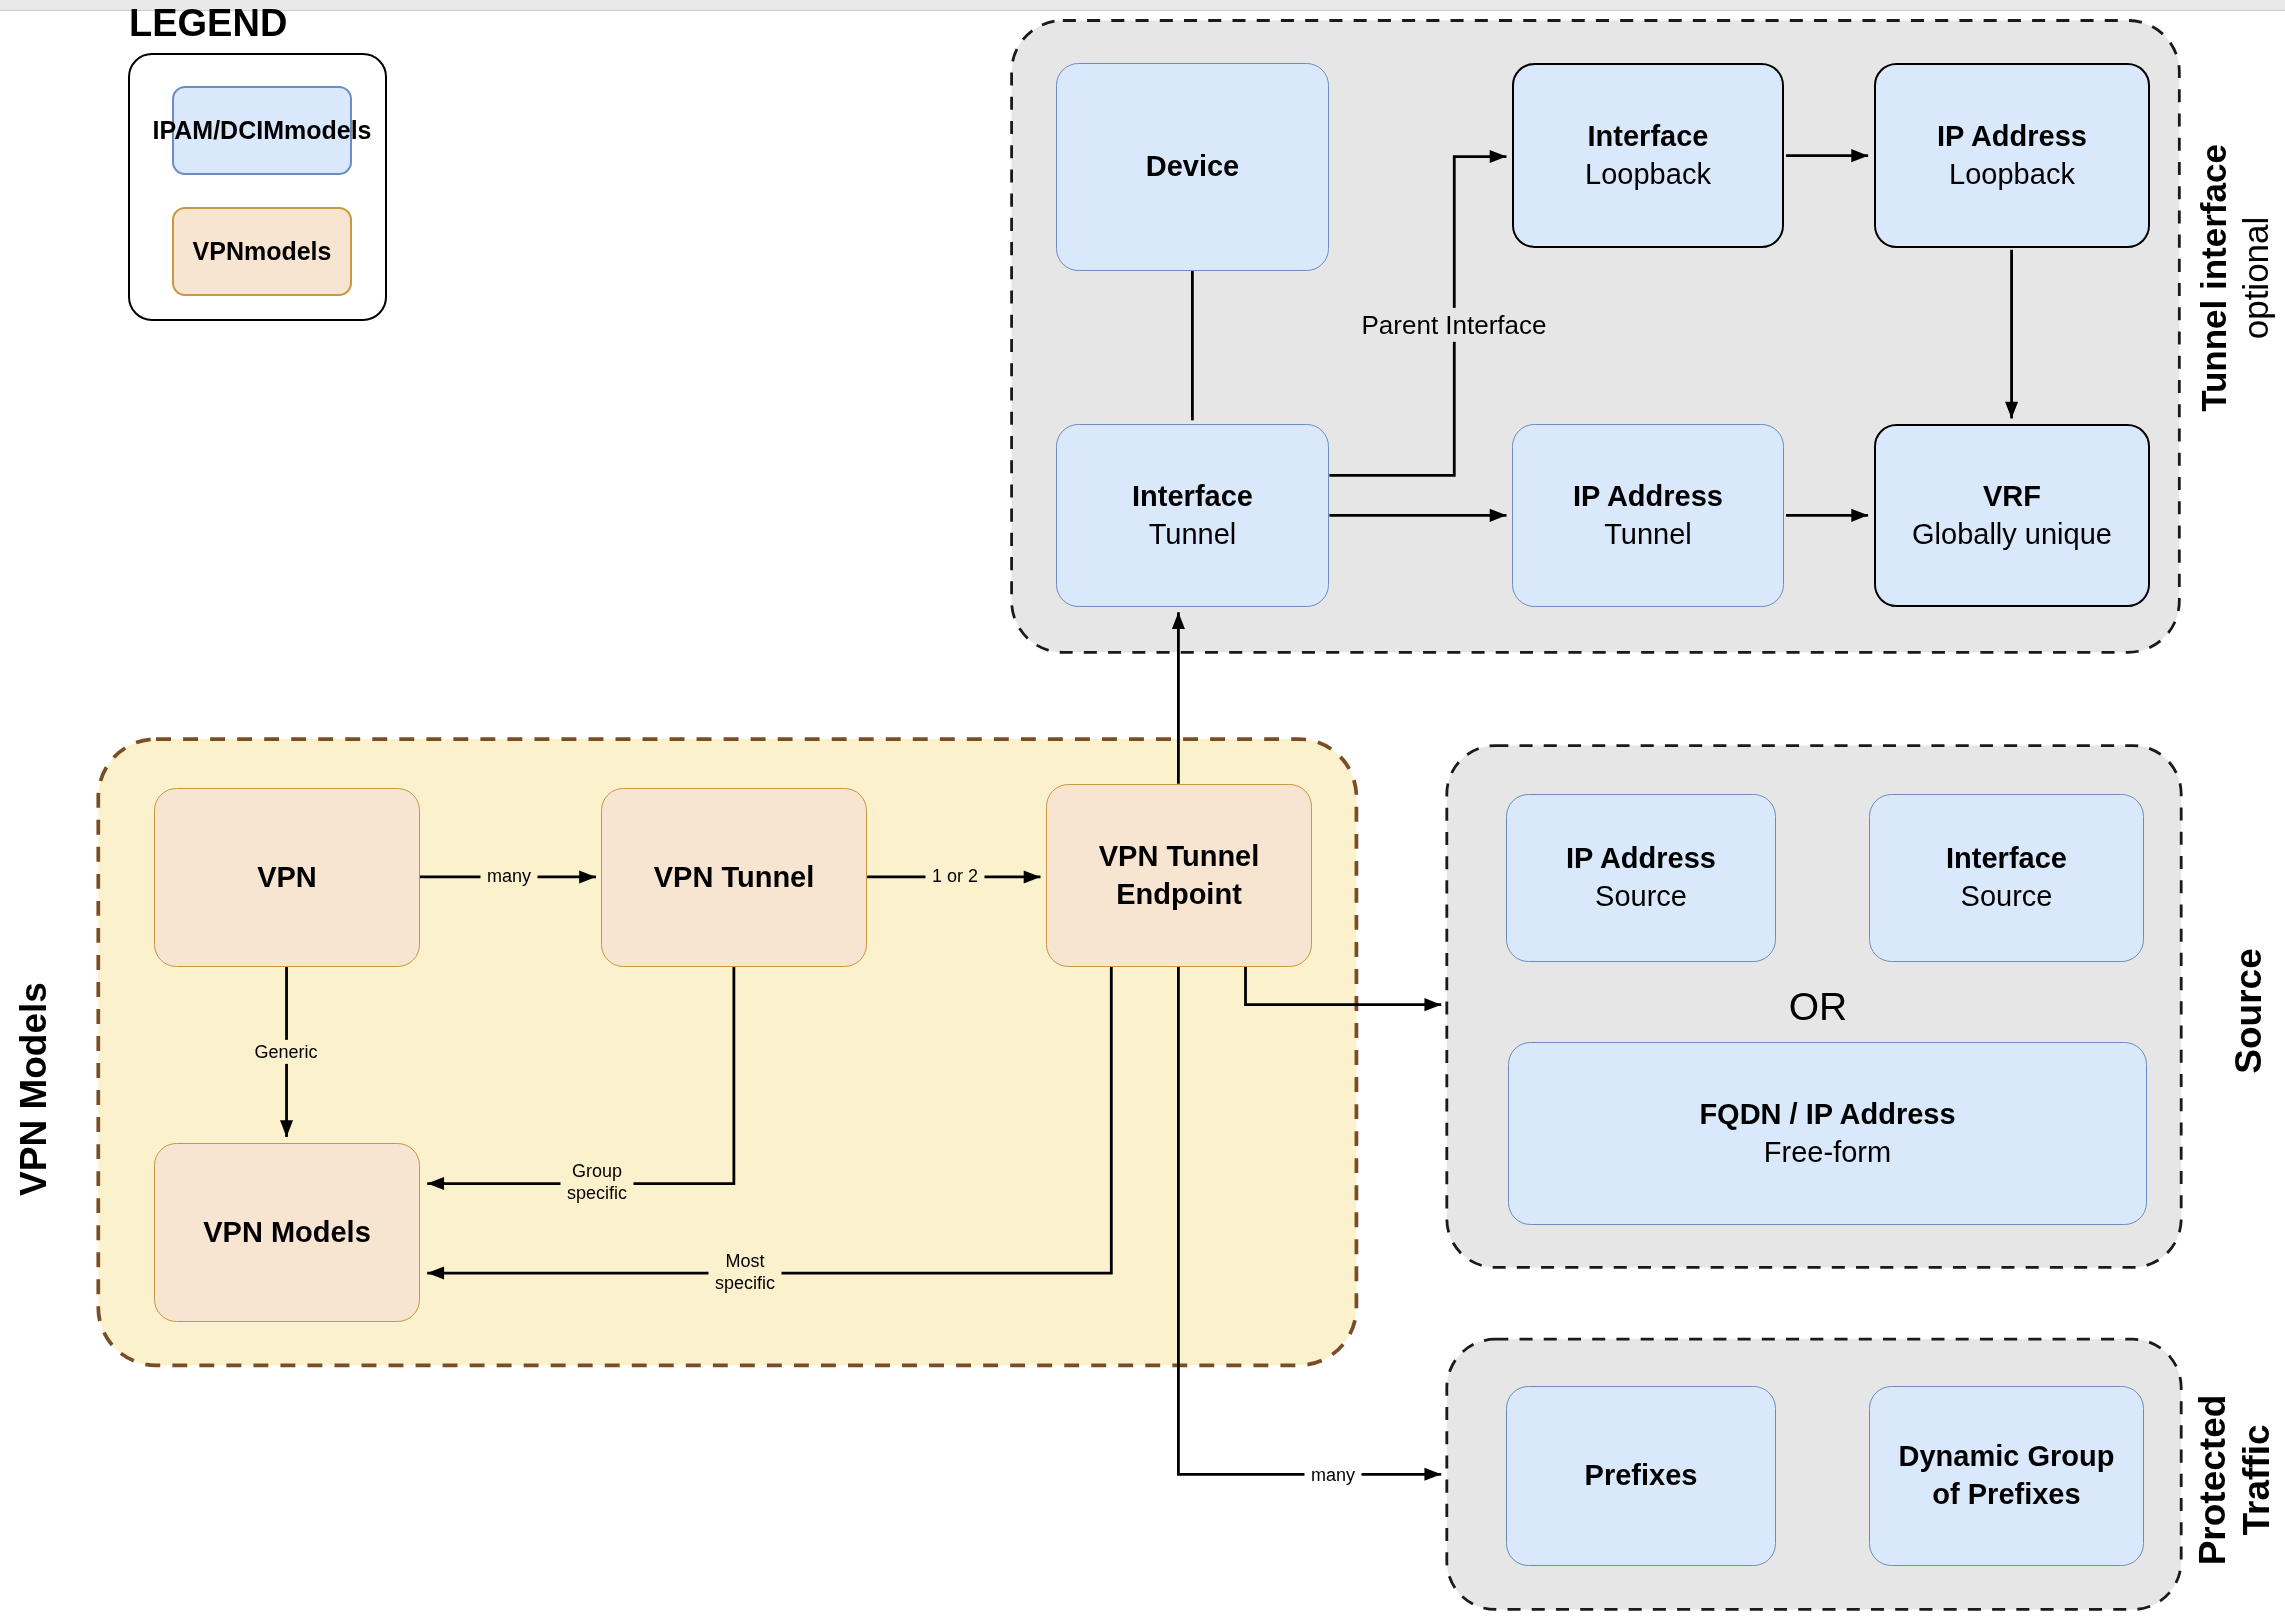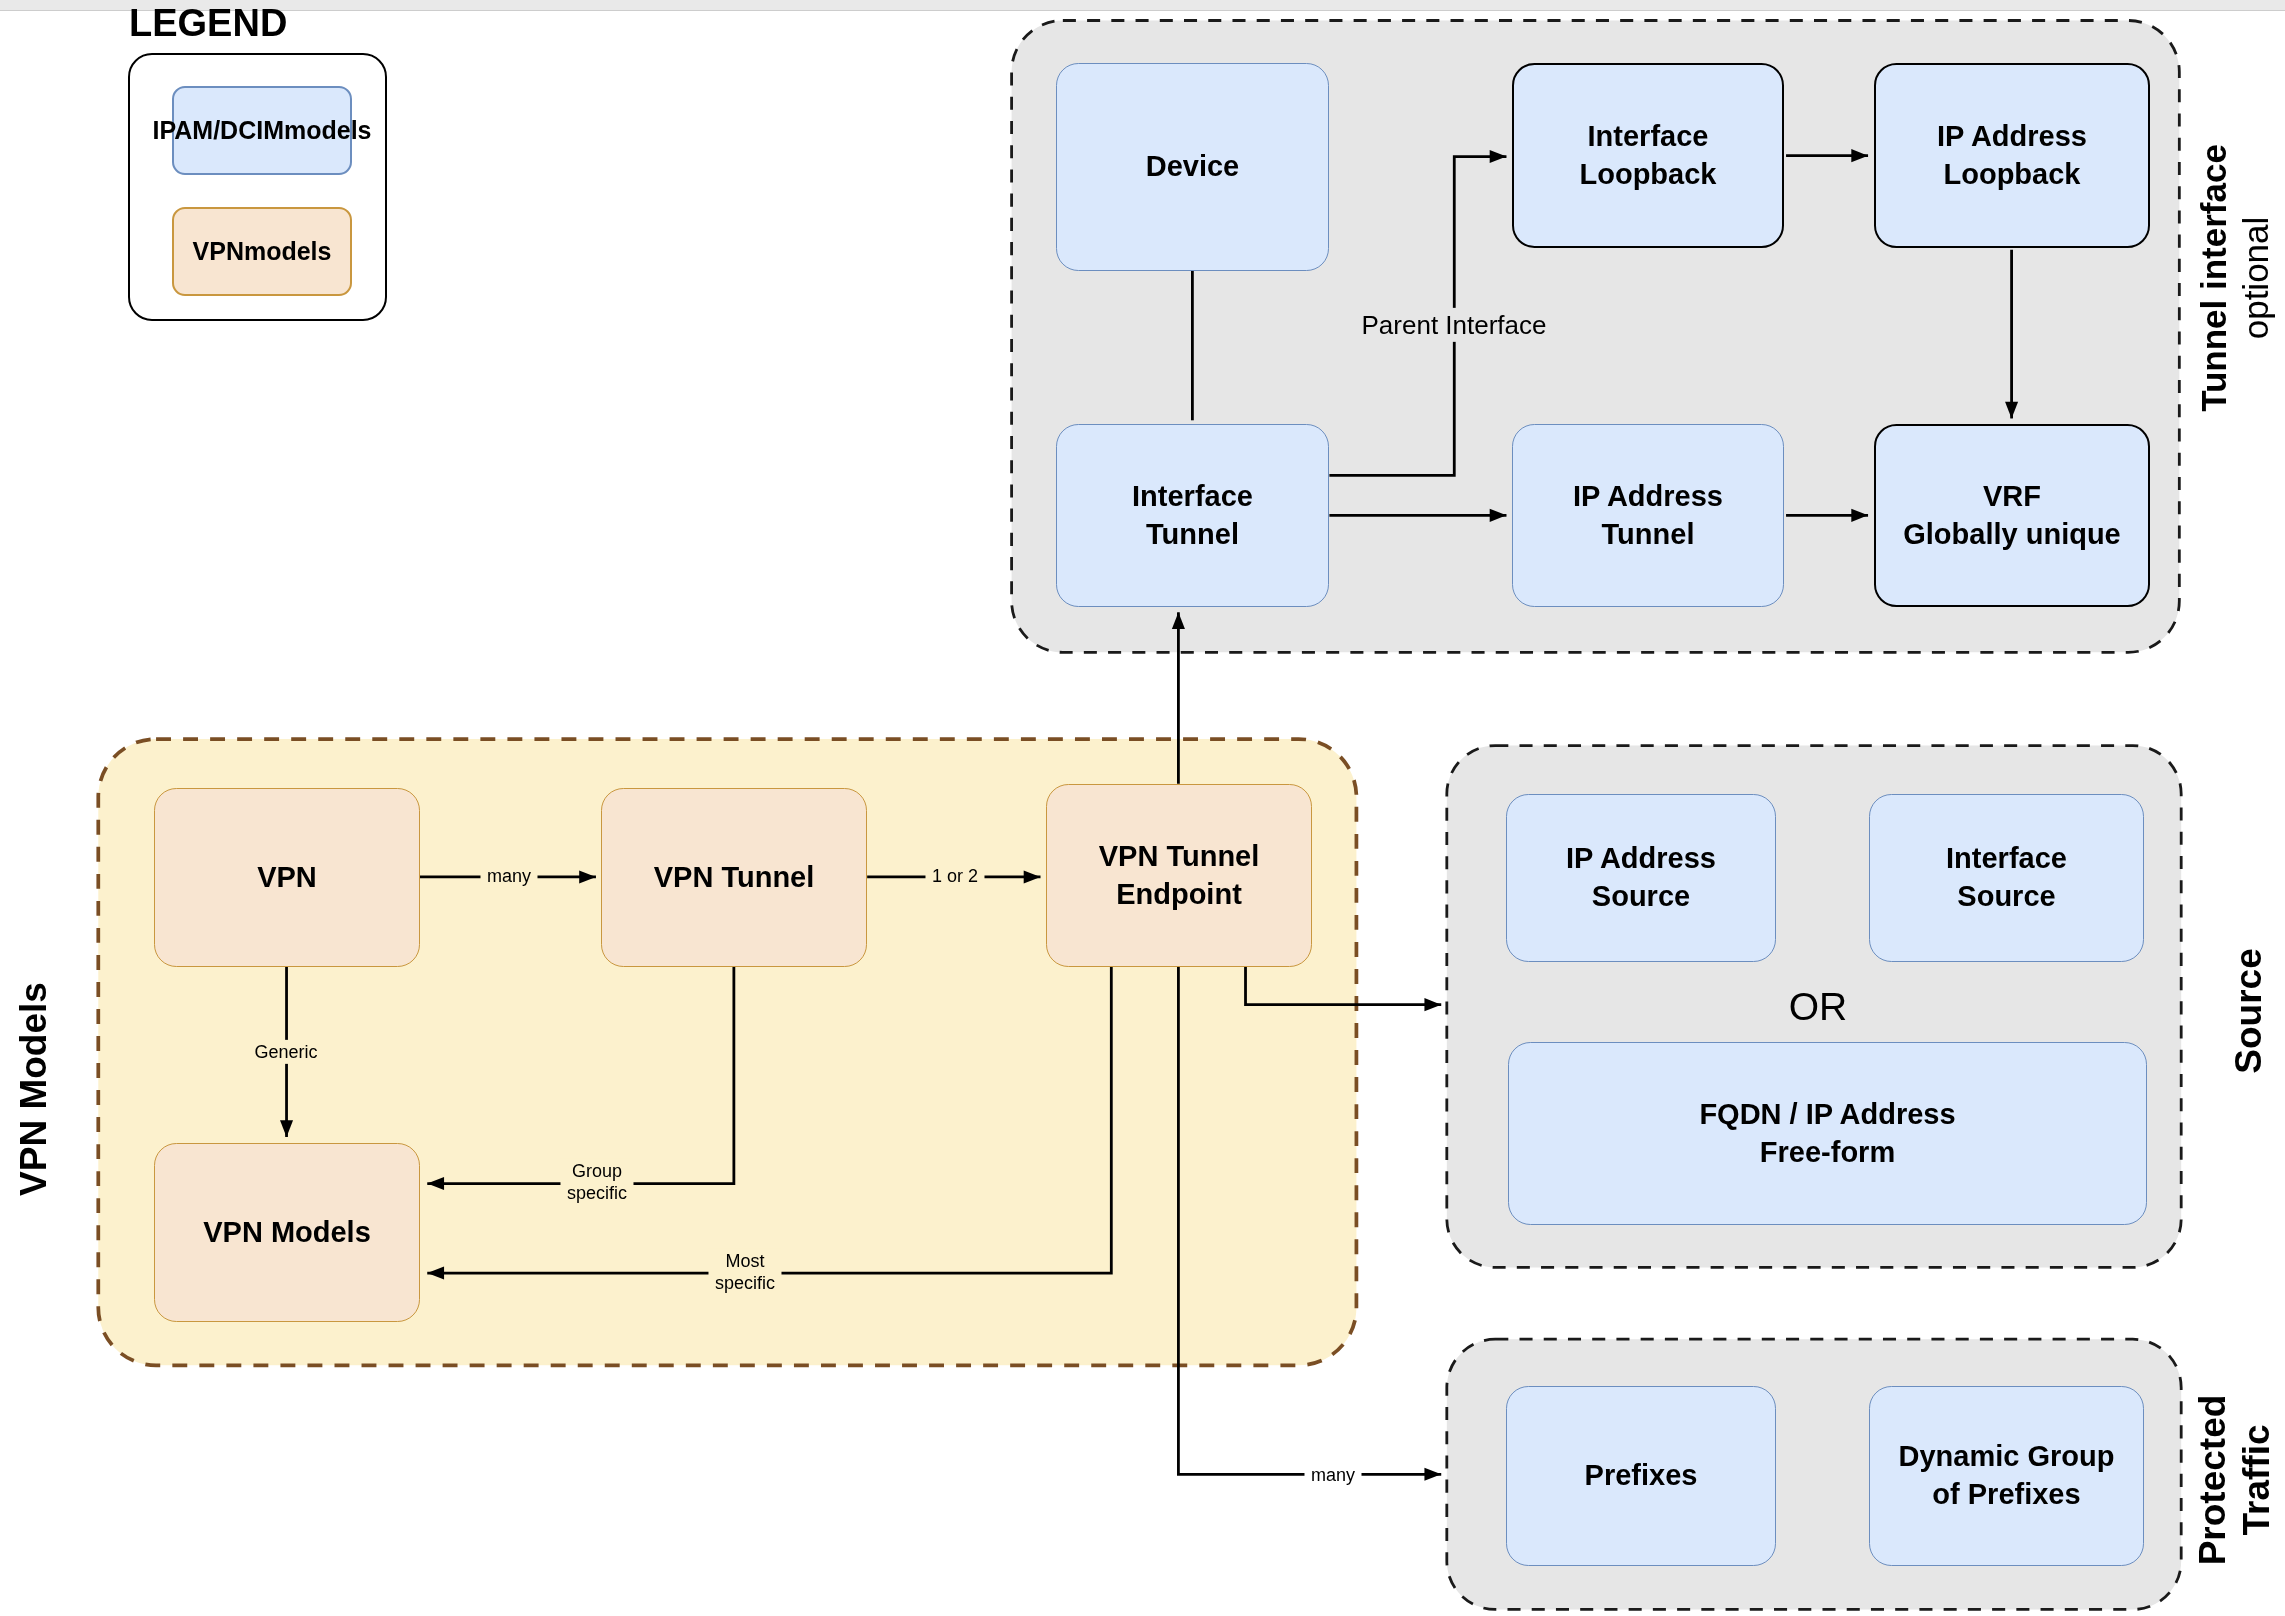--- a/index.html
+++ b/index.html
@@ -13,21 +13,21 @@
   }
   svg.layer { position:absolute; left:0; top:0; }
 
   
   .node {
     position:absolute; box-sizing:border-box; border-radius:22.4px;
     display:flex; flex-direction:column; align-items:center; justify-content:center;
     text-align:center; line-height:1.3; font-size:29px; color:#000;
   }
   .node .l1 { font-weight:bold; }
-  .node .l2 { font-weight:bold; }
+  .node .l2 { font-weight:normal; }
   .node .l2.bold { font-weight:bold; }
   .node.blue   { background:#dae8fc; border:1.9px solid #6c8ebf; }
   .node.blue.stroke-black { border:2.8px solid #000000; }
   .node.orange { background:#f8e5d1; border:1.9px solid #c9973f; }
 
   
   .legend-title { position:absolute; left:129px; top:1.9px; font-size:38px; font-weight:bold; color:#000; }
   .legend-box {
     position:absolute; left:128px; top:53px; width:259px; height:268px;
     border:2.8px solid #000; border-radius:24px; background:#fff; box-sizing:border-box;

